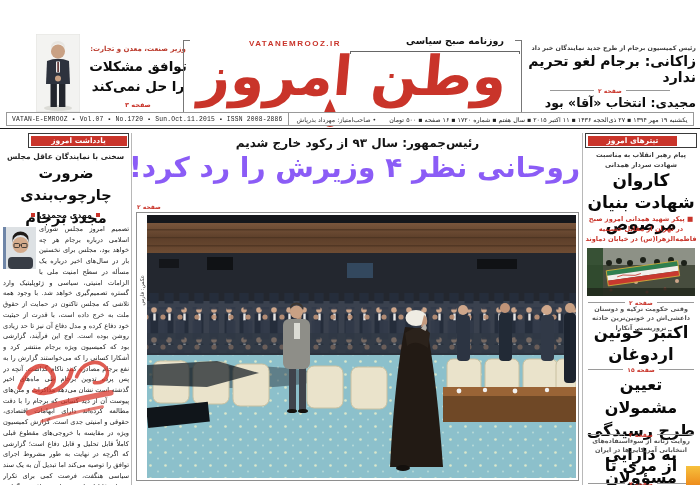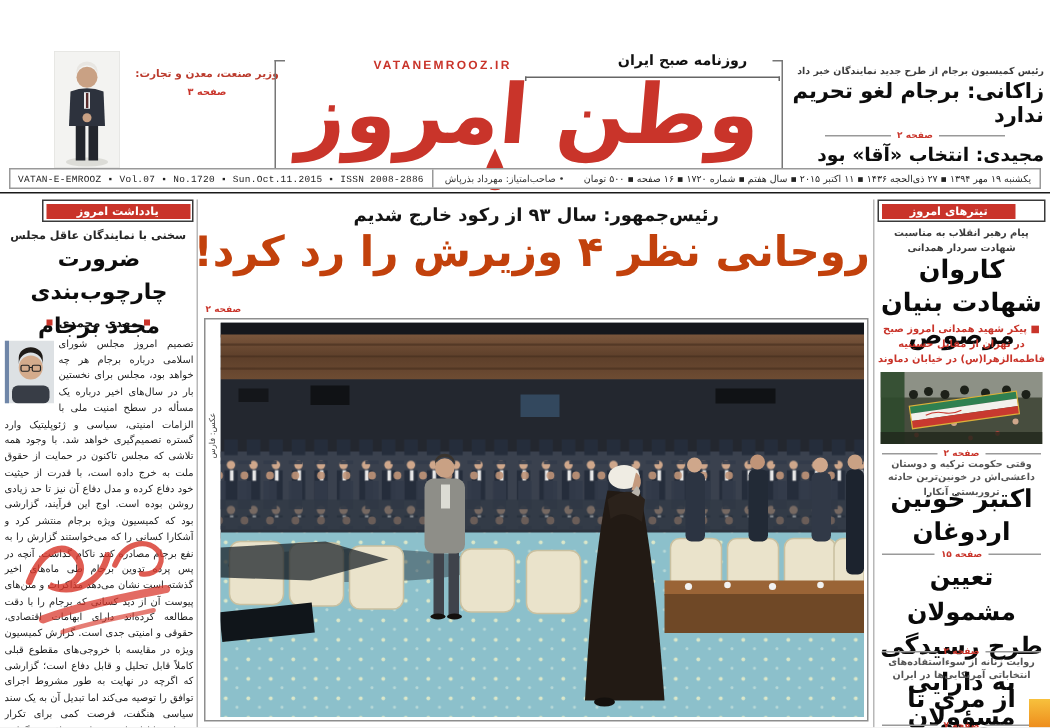--- a/index.html
+++ b/index.html
@@ -64,21 +64,21 @@
   .lc-head   { left:4px;  top:162px; width:124px; text-align:center; font-size:14.5px; font-weight:bold; line-height:1.55; color:#0d0d0d; direction:rtl; }
   .lc-author { left:2px;  top:211px; width:127px; text-align:center; font-size:8px; font-weight:bold; color:#111; direction:rtl; }
   .sq { display:inline-block; width:4px; height:4px; background:#c9342a; vertical-align:middle; margin:0 4px 2px 4px; }
   .lc-body  { left:3px; top:224px; width:126px; height:261px; font-size:6.6px; line-height:1.63;
               text-align:justify; color:#1b1b1b; direction:rtl; overflow:hidden; }
   .lc-photo { float:left; width:33px; height:42px; margin:3px 3px 2px 0; }
   .watermark { left:12px; top:348px; width:110px; height:82px; transform:rotate(-7deg); opacity:0.92; pointer-events:none; }
 
   
   .ld-kicker  { left:135px; top:136px; width:445px; text-align:center; font-size:12px; font-weight:bold; color:#141414; direction:rtl; }
-  .ld-head    { left:135px; top:151px; width:445px; text-align:center; font-size:28px; font-weight:bold; color:#c2410c; direction:rtl; white-space:nowrap; }
+  .ld-head    { left:135px; top:151px; width:445px; text-align:center; font-size:28px; font-weight:bold; color:#8b5cf6; direction:rtl; white-space:nowrap; }
   .ld-pageref { left:137px; top:203px; font-size:6px; font-weight:bold; color:#c9342a; direction:rtl; }
   .ld-frame   { left:136px; top:212px; width:443px; height:269px; border:1px solid #8e8e8e; padding:2px; background:#fff; }
   .ld-inner   { position:relative; width:100%; height:100%; }
   .ld-inner svg { position:absolute; left:8px; top:0; width:429px; height:263px; }
   .photo-credit { position:absolute; left:0; top:60px; width:8px; writing-mode:vertical-rl; transform:rotate(180deg);
                   font-size:5.5px; color:#444; direction:rtl; letter-spacing:0.5px; }
 
   
   .rc-item   { left:585px; width:112px; text-align:center; direction:rtl; }
   .rc-kicker { font-size:6.6px; font-weight:bold; color:#3d3d3d; line-height:1.45; }
@@ -109,28 +109,29 @@
       <rect x="21.3" y="28" width="1.6" height="10" fill="#5a2d2d"></rect>
       <circle cx="22" cy="44.5" r="3" fill="#c9a184"></circle>
       <circle cx="22" cy="17.5" r="7" fill="#c9a184"></circle>
       <path d="M15 16.5 a7 7 0 0 1 14 0 l0 -3.5 a7 6 0 0 0 -14 0 z" fill="#e8e6e2"></path>
       <rect x="0" y="0" width="44" height="78" fill="none" stroke="#e3e3e0" stroke-width="1"></rect>
     </svg>
   </div>
 
   <div class="abs m-left">
     <div class="m-kicker">وزیر صنعت، معدن و تجارت:</div>
+    <div class="m-head">توافق مشکلات را حل نمی‌کند</div>
     <div class="m-pageref">صفحه ۳</div>
   </div>
 
   <div class="abs bracket-l"></div>
   <div class="abs bracket-r"></div>
 
   <div class="abs logo-url">VATANEMROOZ.IR</div>
-  <div class="abs tagline">روزنامه صبح ایران</div>
+  <div class="abs tagline">روزنامه صبح سیاسی</div>
   <div class="abs tagline-line"></div>
   <div class="abs logo-text">وطن امروز</div>
   <div class="abs logo-drop">
     <svg viewBox="0 0 16 28" width="16" height="28">
       <path d="M8 0 C11.5 8 16 16 15 22 a7 6 0 0 1 -14 0 C0 15 4.5 8 8 0 Z" fill="#c9342a"></path>
     </svg>
   </div>
 
   <div class="abs m-right">
     <div class="m-tiny">رئیس کمیسیون برجام از طرح جدید نمایندگان خبر داد</div>

